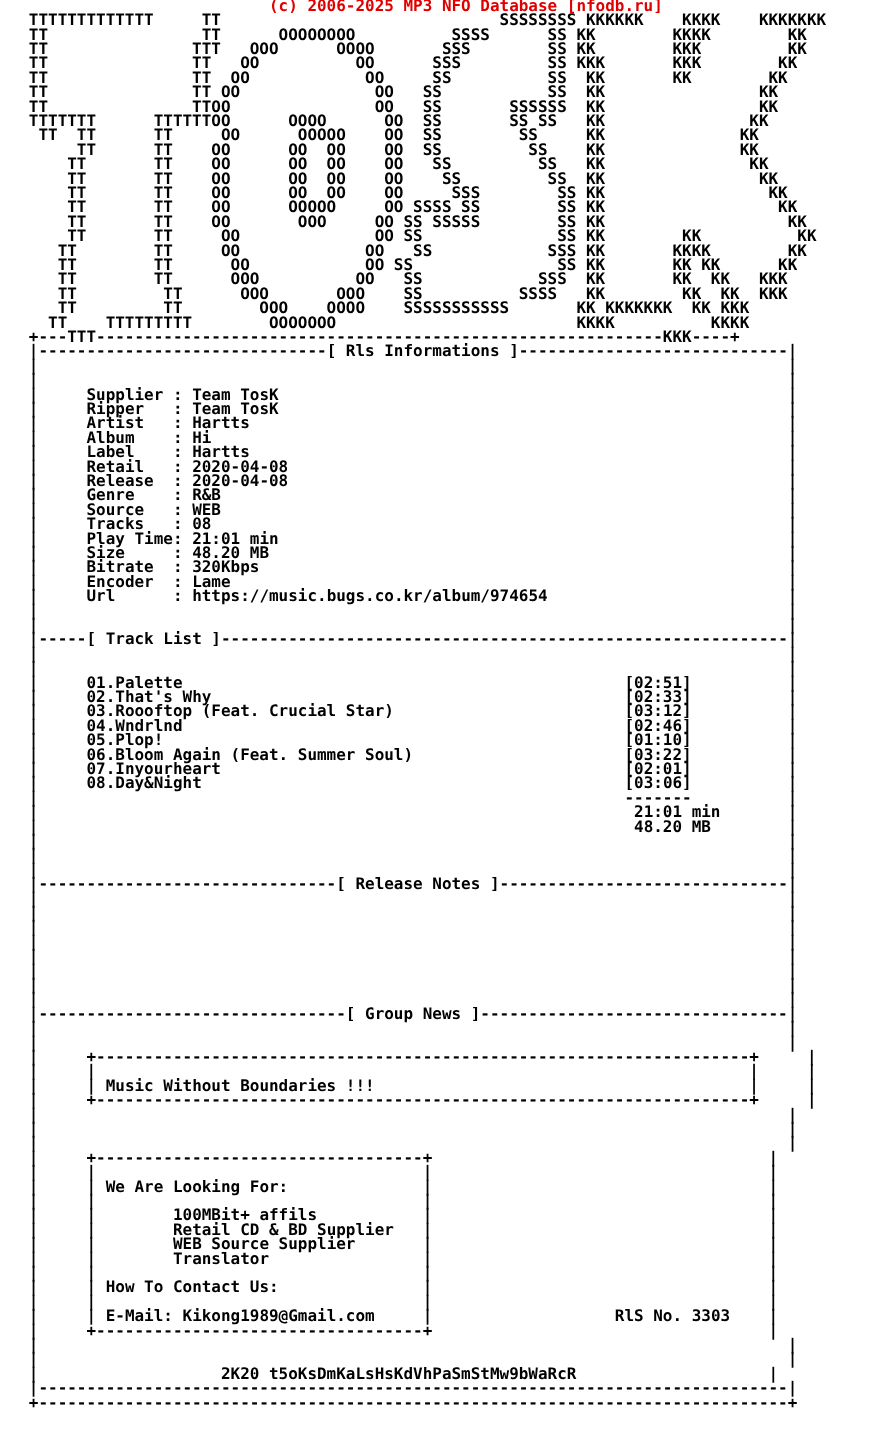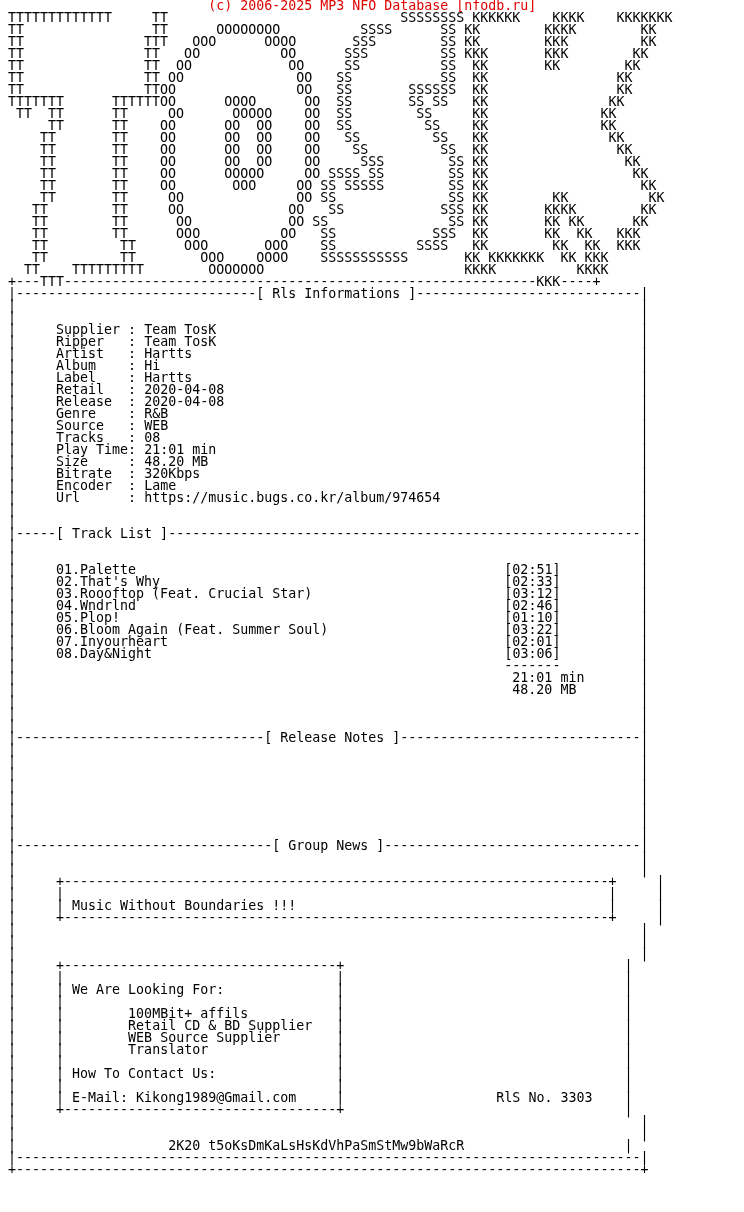--- a/index.html
+++ b/index.html
@@ -1,25 +1,25 @@
 <!DOCTYPE html>
 <html><head>
 <meta charset="utf-8">
 <style>
   html, body { margin: 0; padding: 0; background: #ffffff; }
   body { width: 744px; height: 1212px; overflow: hidden; }
   .nfo {
-    position: absolute; left: 0; top: 0;
+    position: absolute; left: 16px; top: 0;
     font-family: "DejaVu Sans Mono", "Liberation Mono", monospace;
     font-size: 13.3px;
     line-height: 12px;
     letter-spacing: 0;
     color: #000000;
     white-space: pre;
-    font-weight: normal;
+    font-weight: bold;
   }
   .line { display: block; height: 12px; white-space: pre; }
   .copyright { color: #e00000; }
 </style>
 </head>
 <body>
 
 <div class="nfo" id="nfo"><span class="line"><span>                          </span><span class="copyright">(c) 2006-2025 MP3 NFO Database [nfodb.ru]</span></span><span class="line"><span> TTTTTTTTTTTTT     TT                             SSSSSSSS KKKKKK    KKKK    KKKKKKK</span></span><span class="line"><span> TT                TT      OOOOOOOO          SSSS      SS KK        KKKK        KK</span></span><span class="line"><span> TT               TTT   OOO      OOOO       SSS        SS KK        KKK         KK</span></span><span class="line"><span> TT               TT   OO          OO      SSS         SS KKK       KKK        KK</span></span><span class="line"><span> TT               TT  OO            OO     SS          SS  KK       KK        KK</span></span><span class="line"><span> TT               TT OO              OO   SS           SS  KK                KK</span></span><span class="line"><span> TT               TTOO               OO   SS       SSSSSS  KK                KK</span></span><span class="line"><span> TTTTTTT      TTTTTTOO      OOOO      OO  SS       SS SS   KK               KK</span></span><span class="line"><span>  TT  TT      TT     OO      OOOOO    OO  SS        SS     KK              KK</span></span><span class="line"><span>      TT      TT    OO      OO  OO    OO  SS         SS    KK              KK</span></span><span class="line"><span>     TT       TT    OO      OO  OO    OO   SS         SS   KK               KK</span></span><span class="line"><span>     TT       TT    OO      OO  OO    OO    SS         SS  KK                KK</span></span><span class="line"><span>     TT       TT    OO      OO  OO    OO     SSS        SS KK                 KK</span></span><span class="line"><span>     TT       TT    OO      OOOOO     OO SSSS SS        SS KK                  KK</span></span><span class="line"><span>     TT       TT    OO       OOO     OO SS SSSSS        SS KK                   KK</span></span><span class="line"><span>     TT       TT     OO              OO SS              SS KK        KK          KK</span></span><span class="line"><span>    TT        TT     OO             OO   SS            SSS KK       KKKK        KK</span></span><span class="line"><span>    TT        TT      OO            OO SS               SS KK       KK KK      KK</span></span><span class="line"><span>    TT        TT      OOO          OO   SS            SSS  KK       KK  KK   KKK</span></span><span class="line"><span>    TT         TT      OOO       OOO    SS          SSSS   KK        KK  KK  KKK</span></span><span class="line"><span>    TT         TT        OOO    OOOO    SSSSSSSSSSS       KK KKKKKKK  KK KKK</span></span><span class="line"><span>   TT    TTTTTTTTT        OOOOOOO                         KKKK          KKKK</span></span><span class="line"><span> +---TTT-----------------------------------------------------------KKK----+</span></span><span class="line"><span> |------------------------------</span><span>[ Rls Informations ]</span><span>----------------------------|</span></span><span class="line"><span> |                                                                              |</span></span><span class="line"><span> |                                                                              |</span></span><span class="line"><span> |     </span><span>Supplier </span><span>: </span><span>Team TosK</span><span>                                                     |</span></span><span class="line"><span> |     </span><span>Ripper   </span><span>: </span><span>Team TosK</span><span>                                                     |</span></span><span class="line"><span> |     </span><span>Artist   </span><span>: </span><span>Hartts</span><span>                                                        |</span></span><span class="line"><span> |     </span><span>Album    </span><span>: </span><span>Hi</span><span>                                                            |</span></span><span class="line"><span> |     </span><span>Label    </span><span>: </span><span>Hartts</span><span>                                                        |</span></span><span class="line"><span> |     </span><span>Retail   </span><span>: </span><span>2020-04-08</span><span>                                                    |</span></span><span class="line"><span> |     </span><span>Release  </span><span>: </span><span>2020-04-08</span><span>                                                    |</span></span><span class="line"><span> |     </span><span>Genre    </span><span>: </span><span>R&amp;B</span><span>                                                           |</span></span><span class="line"><span> |     </span><span>Source   </span><span>: </span><span>WEB</span><span>                                                           |</span></span><span class="line"><span> |     </span><span>Tracks   </span><span>: </span><span>08</span><span>                                                            |</span></span><span class="line"><span> |     </span><span>Play Time</span><span>: </span><span>21:01 min</span><span>                                                     |</span></span><span class="line"><span> |     </span><span>Size     </span><span>: </span><span>48.20 MB</span><span>                                                      |</span></span><span class="line"><span> |     </span><span>Bitrate  </span><span>: </span><span>320Kbps</span><span>                                                       |</span></span><span class="line"><span> |     </span><span>Encoder  </span><span>: </span><span>Lame</span><span>                                                          |</span></span><span class="line"><span> |     </span><span>Url      </span><span>: </span><span>https://music.bugs.co.kr/album/974654</span><span>                         |</span></span><span class="line"><span> |                                                                              |</span></span><span class="line"><span> |                                                                              |</span></span><span class="line"><span> |-----</span><span>[ Track List ]</span><span>-----------------------------------------------------------|</span></span><span class="line"><span> |                                                                              |</span></span><span class="line"><span> |                                                                              |</span></span><span class="line"><span> |     </span><span>01.Palette</span><span>                                              </span><span>[02:51]</span><span>          |</span></span><span class="line"><span> |     </span><span>02.That's Why</span><span>                                           </span><span>[02:33]</span><span>          |</span></span><span class="line"><span> |     </span><span>03.Roooftop (Feat. Crucial Star)</span><span>                        </span><span>[03:12]</span><span>          |</span></span><span class="line"><span> |     </span><span>04.Wndrlnd</span><span>                                              </span><span>[02:46]</span><span>          |</span></span><span class="line"><span> |     </span><span>05.Plop!</span><span>                                                </span><span>[01:10]</span><span>          |</span></span><span class="line"><span> |     </span><span>06.Bloom Again (Feat. Summer Soul)</span><span>                      </span><span>[03:22]</span><span>          |</span></span><span class="line"><span> |     </span><span>07.Inyourheart</span><span>                                          </span><span>[02:01]</span><span>          |</span></span><span class="line"><span> |     </span><span>08.Day&amp;Night</span><span>                                            </span><span>[03:06]</span><span>          |</span></span><span class="line"><span> |                                                             </span><span>-------</span><span>          |</span></span><span class="line"><span> |                                                             </span><span> 21:01 min</span><span>       |</span></span><span class="line"><span> |                                                             </span><span> 48.20 MB</span><span>        |</span></span><span class="line"><span> |                                                                              |</span></span><span class="line"><span> |                                                                              |</span></span><span class="line"><span> |                                                                              |</span></span><span class="line"><span> |-------------------------------</span><span>[ Release Notes ]</span><span>------------------------------|</span></span><span class="line"><span> |                                                                              |</span></span><span class="line"><span> |                                                                              |</span></span><span class="line"><span> |                                                                              |</span></span><span class="line"><span> |                                                                              |</span></span><span class="line"><span> |                                                                              |</span></span><span class="line"><span> |                                                                              |</span></span><span class="line"><span> |                                                                              |</span></span><span class="line"><span> |                                                                              |</span></span><span class="line"><span> |--------------------------------</span><span>[ Group News ]</span><span>--------------------------------|</span></span><span class="line"><span> |                                                                              |</span></span><span class="line"><span> |                                                                              |</span></span><span class="line"><span> |     +--------------------------------------------------------------------+     |</span></span><span class="line"><span> |     |                                                                    |     |</span></span><span class="line"><span> |     | </span><span>Music Without Boundaries !!!</span><span>                                       |     |</span></span><span class="line"><span> |     +--------------------------------------------------------------------+     |</span></span><span class="line"><span> |                                                                              |</span></span><span class="line"><span> |                                                                              |</span></span><span class="line"><span> |                                                                              |</span></span><span class="line"><span> |     +----------------------------------+                                   |</span></span><span class="line"><span> |     |                                  |                                   |</span></span><span class="line"><span> |     | </span><span>We Are Looking For:</span><span>              |                                   |</span></span><span class="line"><span> |     |                                  |                                   |</span></span><span class="line"><span> |     | </span><span>       </span><span>100MBit+ affils</span><span>           |                                   |</span></span><span class="line"><span> |     | </span><span>       </span><span>Retail CD &amp; BD Supplier</span><span>   |                                   |</span></span><span class="line"><span> |     | </span><span>       </span><span>WEB Source Supplier</span><span>       |                                   |</span></span><span class="line"><span> |     | </span><span>       </span><span>Translator</span><span>                |                                   |</span></span><span class="line"><span> |     |                                  |                                   |</span></span><span class="line"><span> |     | </span><span>How To Contact Us:</span><span>               |                                   |</span></span><span class="line"><span> |     |                                  |                                   |</span></span><span class="line"><span> |     | </span><span>E-Mail: </span><span>Kikong1989@Gmail.com</span><span>     |                   </span><span>RlS No. 3303</span><span>    |</span></span><span class="line"><span> |     +----------------------------------+                                   |</span></span><span class="line"><span> |                                                                              |</span></span><span class="line"><span> |                                                                              |</span></span><span class="line"><span> |                   </span><span>2K20 t5oKsDmKaLsHsKdVhPaSmStMw9bWaRcR</span><span>                    |</span></span><span class="line"><span> |------------------------------------------------------------------------------|</span></span><span class="line"><span> +------------------------------------------------------------------------------+</span></span></div>
 
 </body></html>

